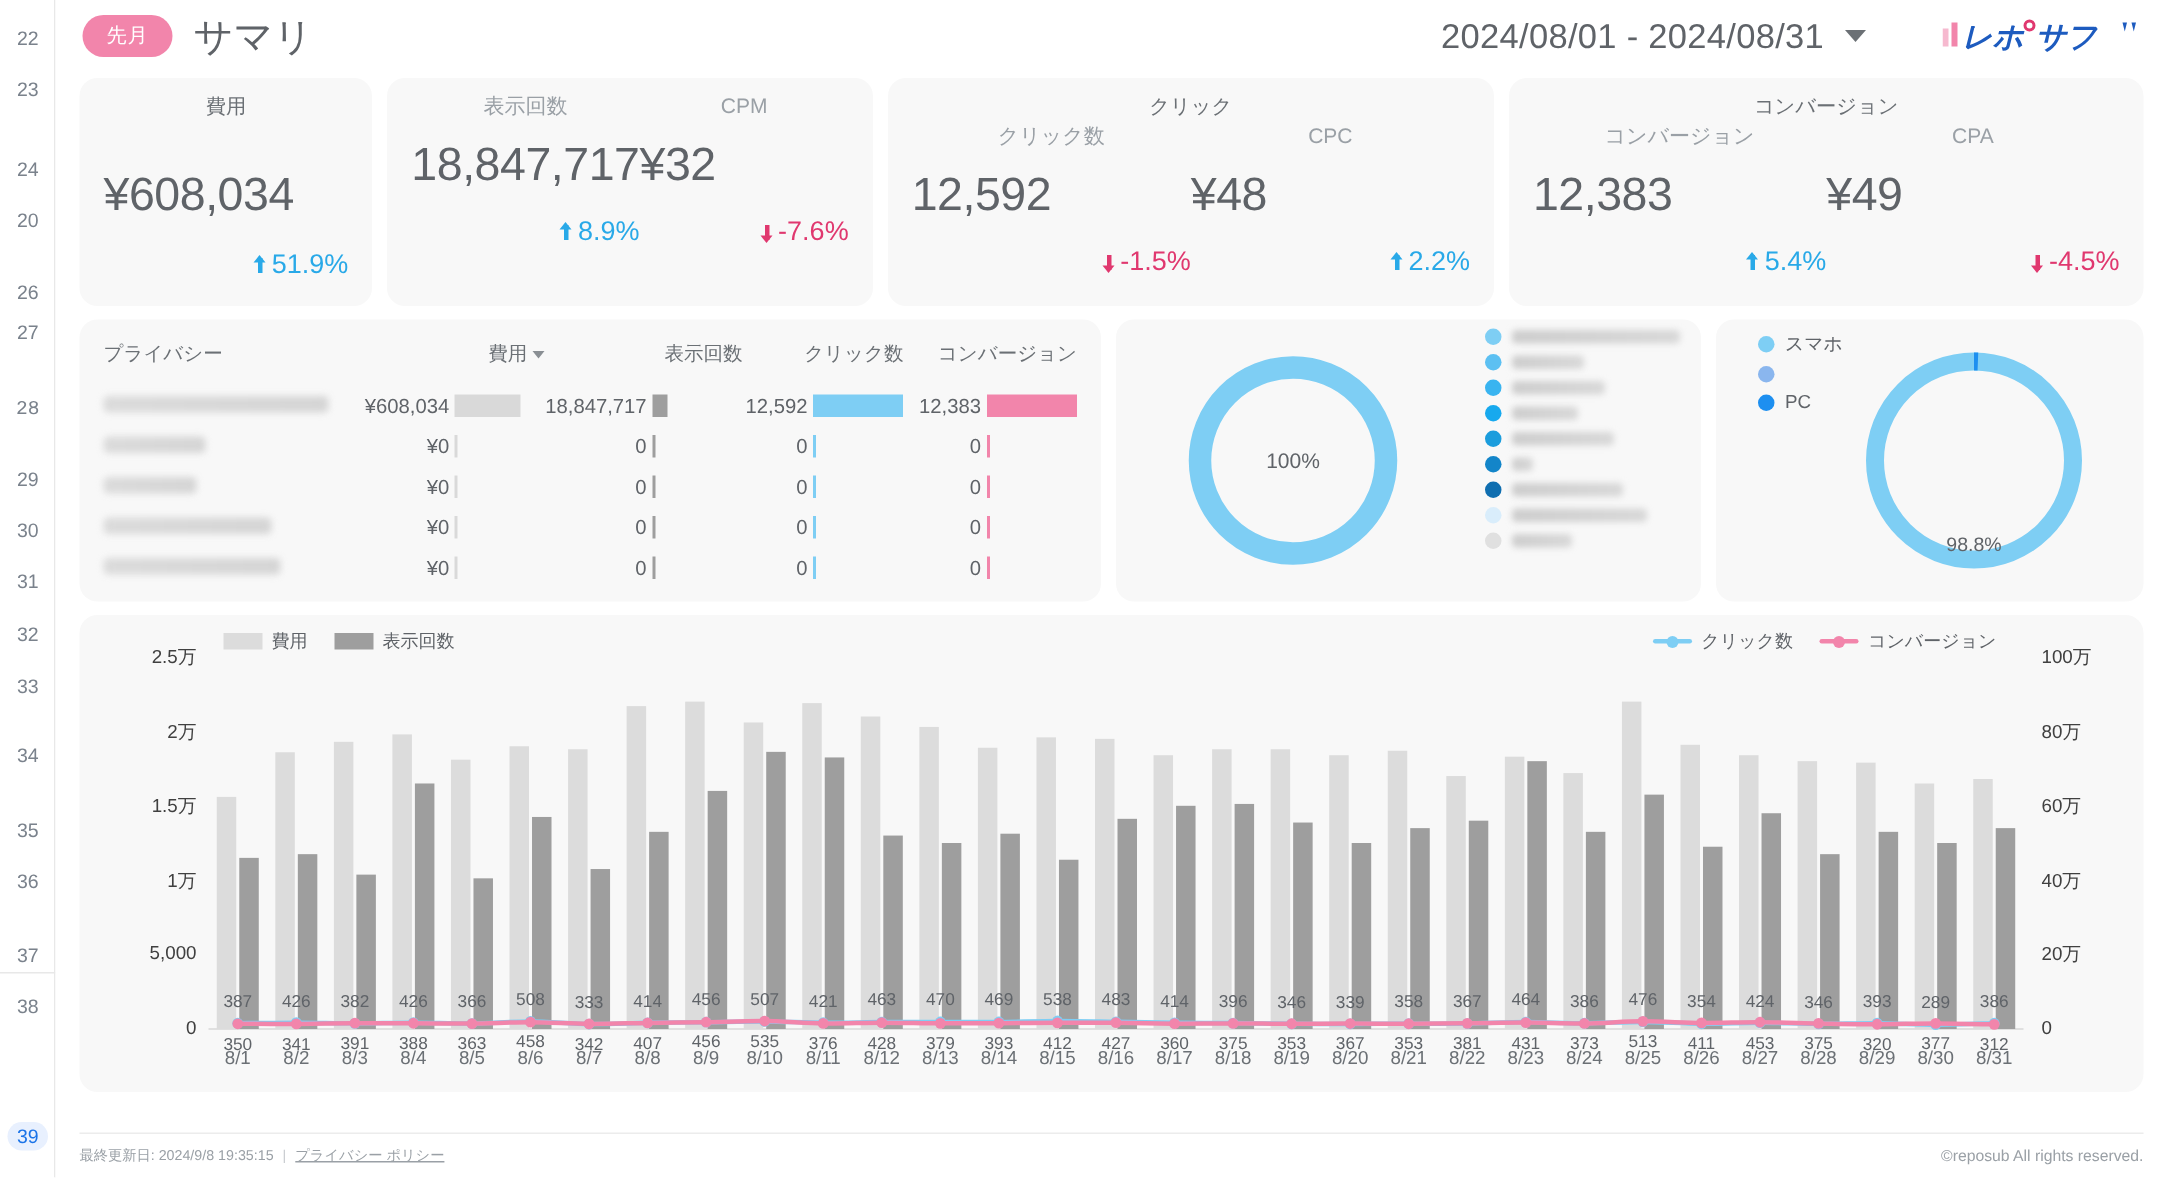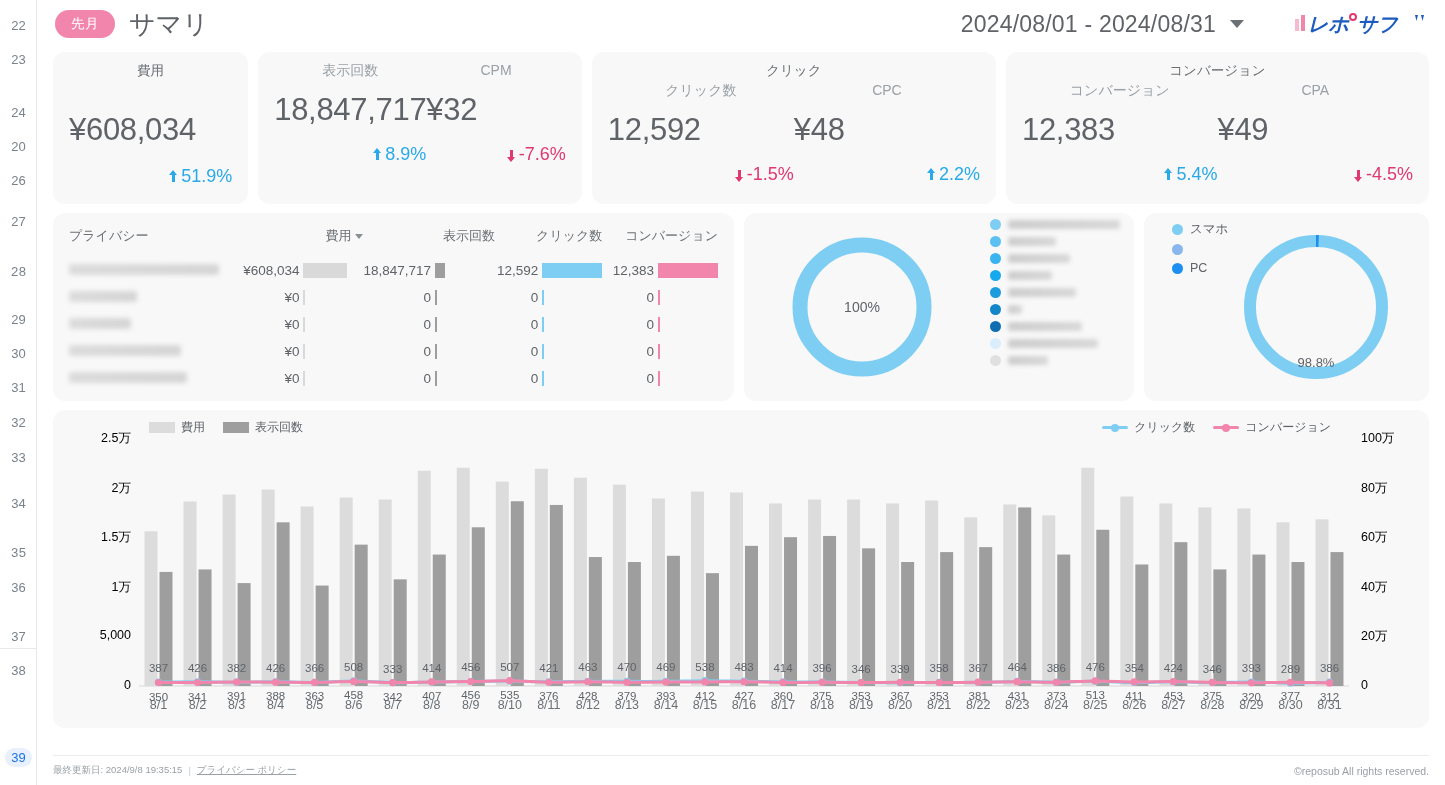--- a/index.html
+++ b/index.html
@@ -157,21 +157,21 @@
   #legend-right{ position: absolute; right: 98px; top: 9px; display: flex; gap: 18px; }
   .lg { display: flex; align-items: center; gap: 6px; font-size: 12px; color: #5f6368;}
   .lg-swatch { width: 26px; height: 11px; }
   .lg-line { width: 26px; height: 3px; border-radius: 2px; position: relative; }
   .lg-line::after{
     content:""; position:absolute; left:9px; top:-2.5px; width:8px;height:8px;
     border-radius:50%; background: currentColor;
   }
   #plot { position: absolute; left: 0; top: 0; width: 1376px; height: 318px; }
   .ylab {
-    position: absolute; font-size: 12.5px; color: #000000; white-space: nowrap;
+    position: absolute; font-size: 12.5px; color: #404040; white-space: nowrap;
   }
   .xlab {
     position: absolute; font-size: 12.5px; color: #6b7075;
     text-align: center; white-space: nowrap;
   }
   .dlabel {
     position: absolute; font-size: 11.5px; color: #5f6368;
     text-align: center; white-space: nowrap; pointer-events: none;
   }
 
@@ -186,30 +186,30 @@
   .divider-bar { color: #c8cbcf; }
 </style>
 </head>
 <body>
 
 <div id="gutter">
     <div class="gutter-num" style="top: 18px;">22</div>
     <div class="gutter-num" style="top: 52px;">23</div>
     <div class="gutter-num" style="top: 105px;">24</div>
     <div class="gutter-num" style="top: 139px;">20</div>
-    <div class="gutter-num" style="top: 173px;">26</div>
+    <div class="gutter-num" style="top: 187px;">26</div>
     <div class="gutter-num" style="top: 214px;">27</div>
     <div class="gutter-num" style="top: 265px; font-family: Liberation Mono, monospace;">28</div>
     <div class="gutter-num" style="top: 312px;">29</div>
     <div class="gutter-num" style="top: 346px;">30</div>
     <div class="gutter-num" style="top: 380px;">31</div>
     <div class="gutter-num" style="top: 415px;">32</div>
     <div class="gutter-num" style="top: 450px;">33</div>
     <div class="gutter-num" style="top: 496px;">34</div>
-    <div class="gutter-num" style="top: 546px; font-family: Liberation Mono, monospace;">35</div>
+    <div class="gutter-num" style="top: 546px;">35</div>
     <div class="gutter-num" style="top: 580px;">36</div>
     <div class="gutter-num" style="top: 629px;">37</div>
     <div class="gutter-num" style="top: 663px;">38</div>
     <div class="gutter-num active" style="top: 748px;"><i>39</i></div>
     <div class="gutter-sep" style="top: 648px;"></div>
   </div>
 
 <div id="app">
 
   <div id="header">

